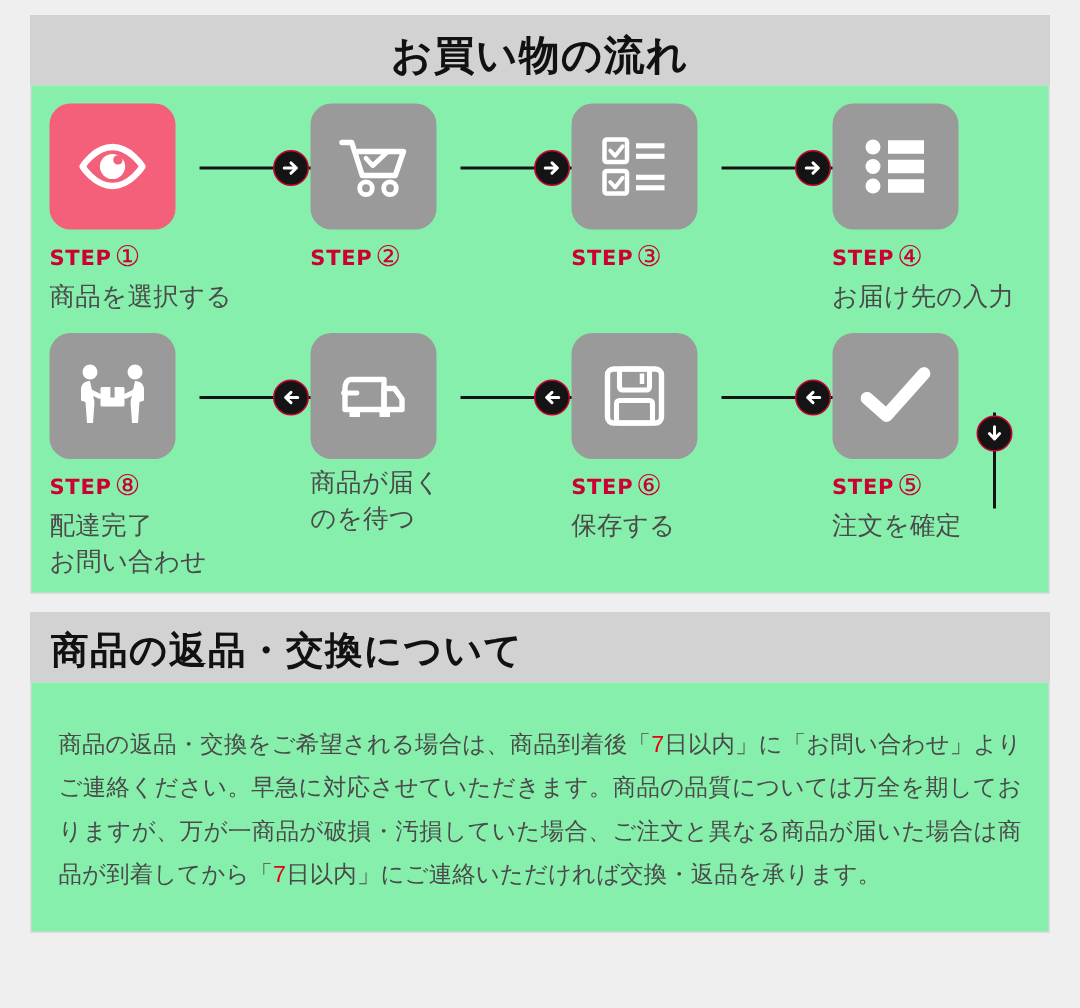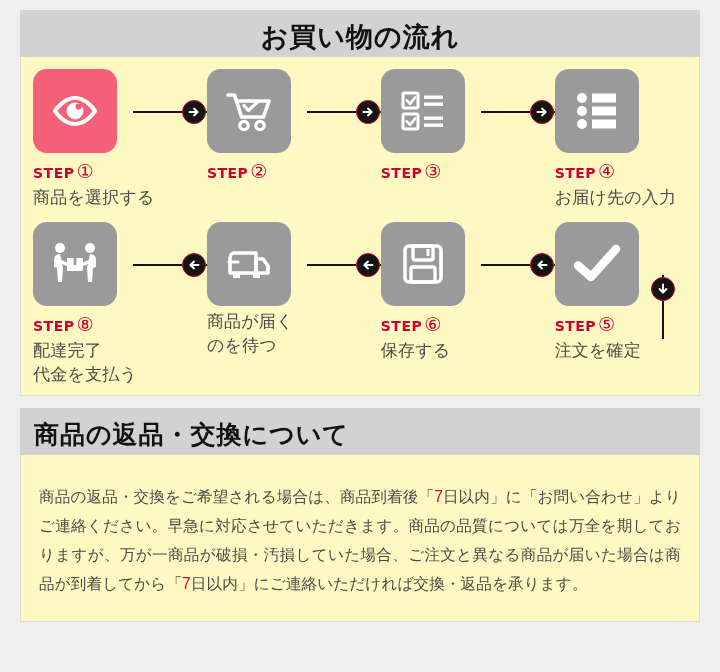--- a/index.html
+++ b/index.html
@@ -35,21 +35,21 @@
     letter-spacing: 1px;
     padding: 0 14px;
   }
   .section-header.centered { text-align: center; }
   .section-header.left { text-align: left; font-size: 25px; }
 
   #flow-header { margin-top: 10px; }
 
   
   .panel {
-    background: #fef9c3;
+    background: #86efac;
     border: 1px solid #dcdcdc;
     border-top: none;
     box-sizing: border-box;
   }
 
   
   .steps-panel {
     padding: 12px 0 8px 0;
     position: relative;
   }
@@ -303,21 +303,21 @@
             <path d="M48 24l-10 5" stroke="#ffffff" stroke-width="3.4" stroke-linecap="round" fill="none"></path>
             <rect x="21" y="23" width="16" height="13" rx="1" fill="#ffffff"></rect>
             <rect x="27.6" y="23" width="2.8" height="7" fill="#9a9a9a"></rect>
           </svg>
         </div>
         <div class="step-label">
           <span class="step-word">STEP</span><span class="step-num">⑧</span>
         </div>
         <div class="step-text">
           <div>配達完了</div>
-          <div>代金を支払う</div>
+          <div>お問い合わせ</div>
         </div>
       </div>
 
       <div class="cell gap"></div>
 
       <div class="cell">
         <div class="connector"></div>
         <div class="arrow-badge">
           <svg width="14" height="14" viewBox="0 0 14 14">
             <path d="M11.5 7H3.9M7 3.6L3.4 7 7 10.4" fill="none" stroke="#ffffff" stroke-width="2" stroke-linecap="round" stroke-linejoin="round"></path>

